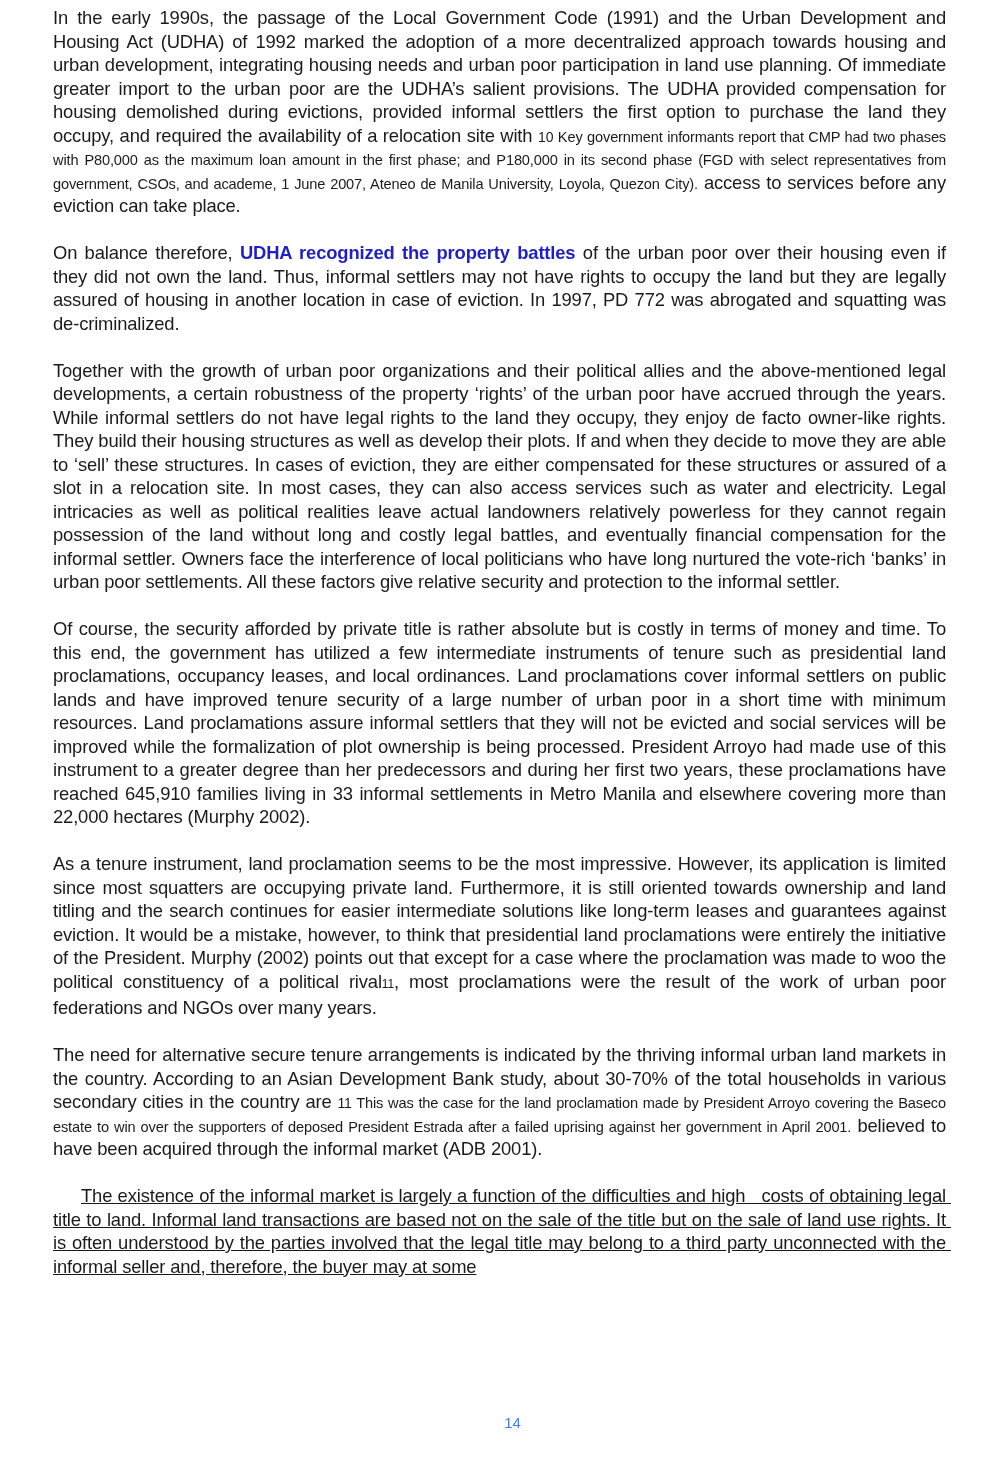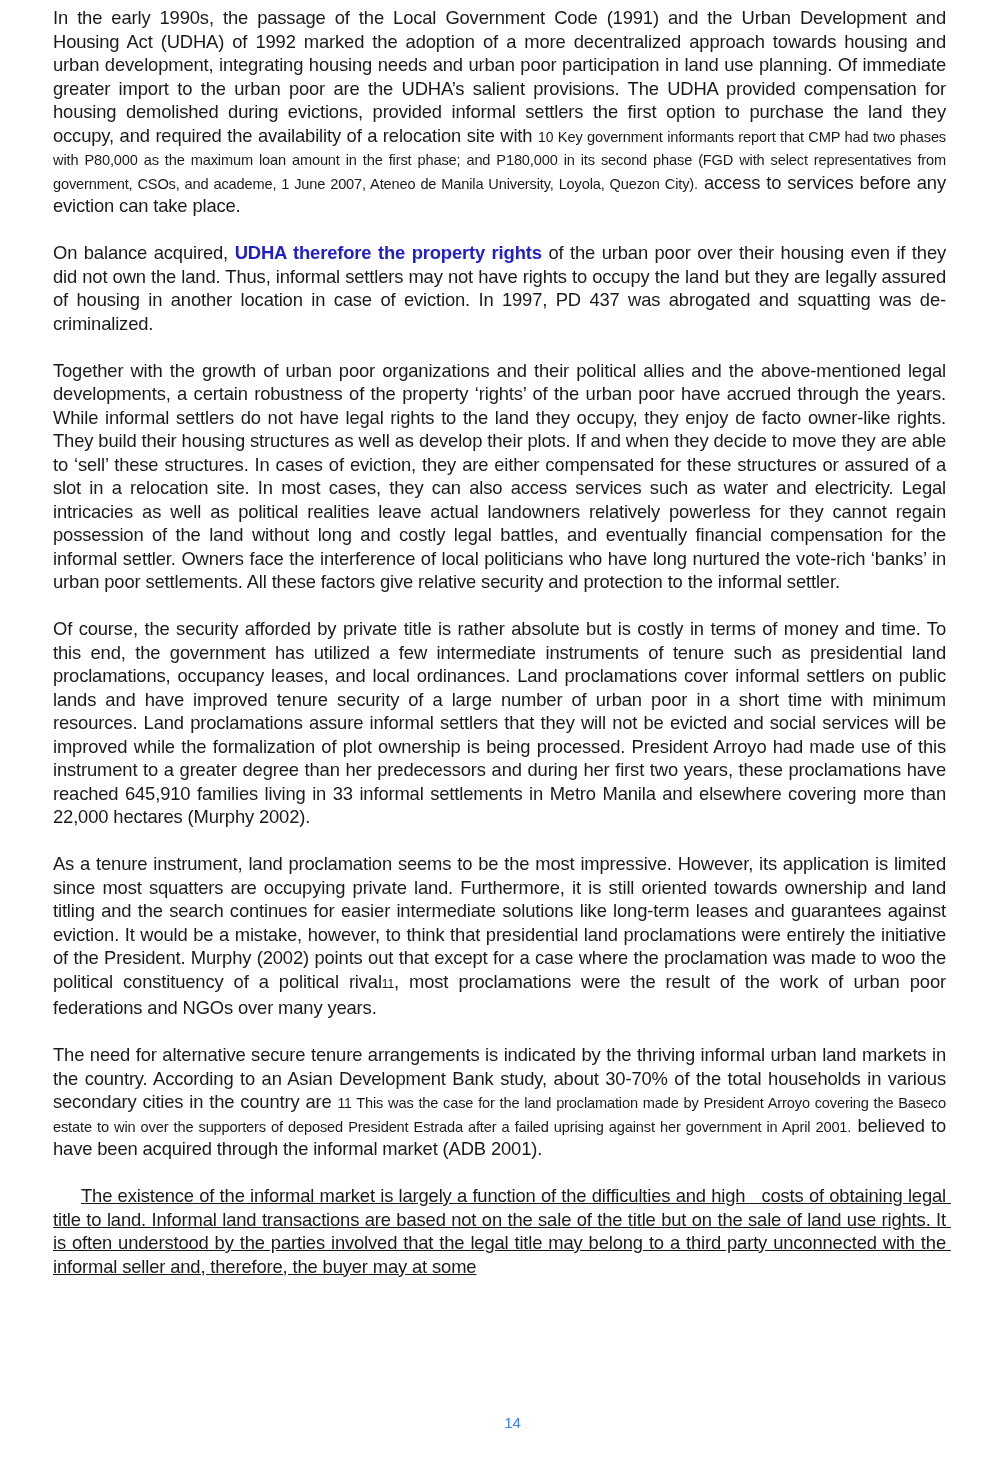--- a/index.html
+++ b/index.html
@@ -31,23 +31,23 @@
 
 <div class="page">
 
   <p>
     <span>In the early 1990s, the passage of the Local Government Code (1991) and the Urban Development and Housing Act (UDHA) of 1992 marked the adoption of a more decentralized approach towards housing and urban development, integrating housing needs and urban poor participation in land use planning. Of immediate greater import to the urban poor are the UDHA’s salient provisions. The UDHA provided compensation for housing demolished during evictions, provided informal settlers the first option to purchase the land they occupy, and required the availability of a relocation site with</span>
     <span class="fn"><span class="fn-num">10</span> <span>Key government informants report that CMP had two phases with P80,000 as the maximum loan amount in the first phase; and P180,000 in its second phase (FGD with select representatives from government, CSOs, and academe, 1 June 2007, Ateneo de Manila University, Loyola, Quezon City).</span></span>
     <span>access to services before any eviction can take place.</span>
   </p>
 
   <p>
-    <span>On balance acquired,</span>
-    <span class="blue">UDHA therefore the property rights</span>
-    <span>of the urban poor over their housing even if they did not own the land. Thus, informal settlers may not have rights to occupy the land but they are legally assured of housing in another location in case of eviction. In 1997, PD 437 was abrogated and squatting was de-criminalized.</span>
+    <span>On balance therefore,</span>
+    <span class="blue">UDHA recognized the property battles</span>
+    <span>of the urban poor over their housing even if they did not own the land. Thus, informal settlers may not have rights to occupy the land but they are legally assured of housing in another location in case of eviction. In 1997, PD 772 was abrogated and squatting was de-criminalized.</span>
   </p>
 
   <p>
     <span>Together with the growth of urban poor organizations and their political allies and the above-mentioned legal developments, a certain robustness of the property ‘rights’ of the urban poor have accrued through the years. While informal settlers do not have legal rights to the land they occupy, they enjoy</span>
     <span class="i">de facto</span>
     <span>owner-like rights. They build their housing structures as well as develop their plots. If and when they decide to move they are able to ‘sell’ these structures. In cases of eviction, they are either compensated for these structures or assured of a slot in a relocation site. In most cases, they can also access services such as water and electricity. Legal intricacies as well as political realities leave actual landowners relatively powerless for they cannot regain possession of the land without long and costly legal battles, and eventually financial compensation for the informal settler. Owners face the interference of local politicians who have long nurtured the vote-rich ‘banks’ in urban poor settlements. All these factors give relative security and protection to the informal settler.</span>
   </p>
 
   <p>
     <span>Of course, the security afforded by private title is rather absolute but is costly in terms of money and time. To this end, the government has utilized a few intermediate instruments of tenure such as presidential land proclamations, occupancy leases, and local ordinances. Land proclamations cover informal settlers on public lands and have improved tenure security of a large number of urban poor in a short time with minimum resources. Land proclamations assure informal settlers that they will not be evicted and social services will be improved while the formalization of plot ownership is being processed. President Arroyo had made use of this instrument to a greater degree than her predecessors and during her first two years, these proclamations have reached 645,910 families living in 33 informal settlements in Metro Manila and elsewhere covering more than 22,000 hectares (Murphy 2002).</span>

